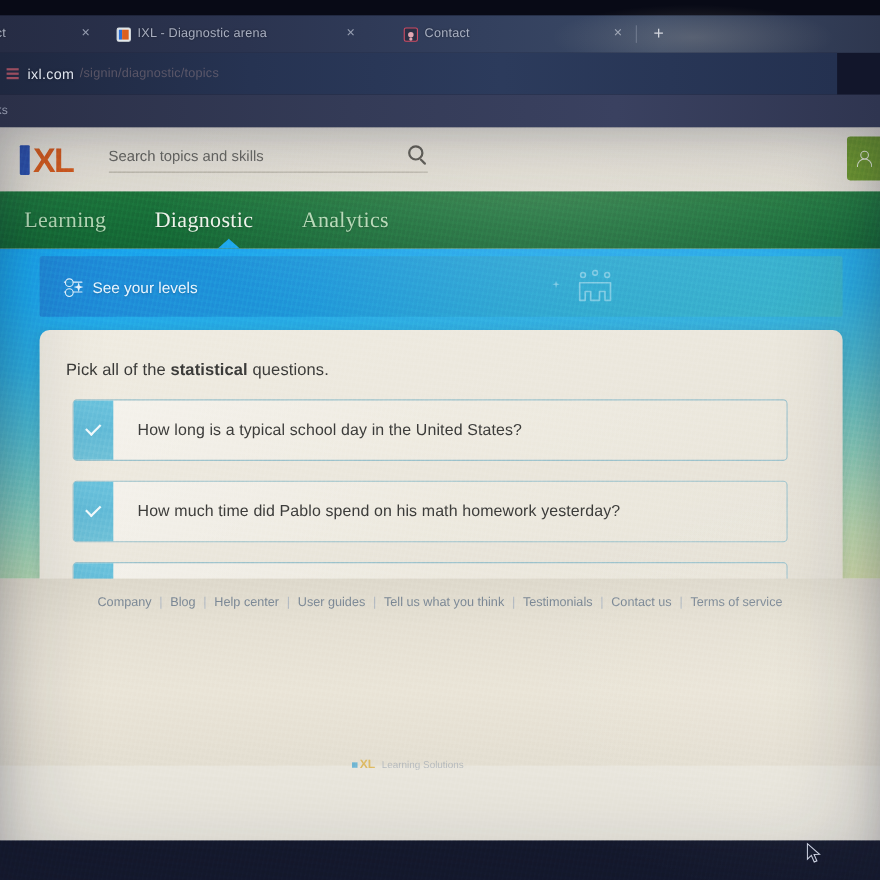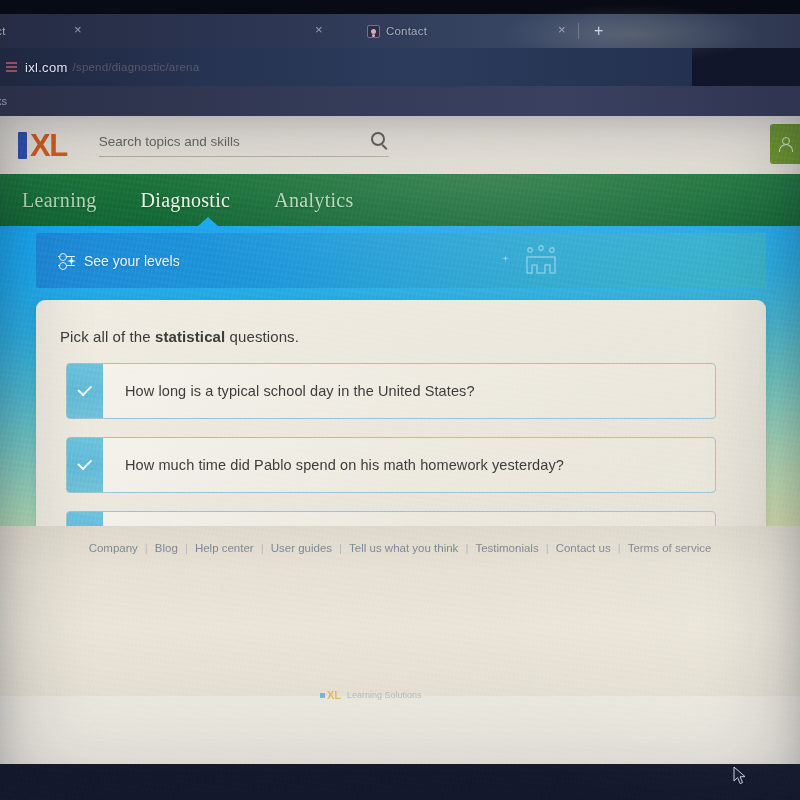--- a/index.html
+++ b/index.html
@@ -71,21 +71,21 @@
     color:#cdd3e0; font-size:16px; font-weight:300; line-height:1;
     cursor:pointer;
   }
   .tab-divider{
     position:absolute; top:9px; left:578px;
     width:1px; height:16px; background:rgba(200,210,230,.28);
   }
 
   .urlbar {
     position:absolute; top:48px; left:0;
-    width:692px; height:38px;
+    width:761px; height:38px;
     background: linear-gradient(90deg,#1f2840 0%, #263352 30%, #2c3b5c 60%, #243150 100%);
     display:flex; align-items:center;
   }
   .url-icon{
     margin-left:6px; width:11px; height:11px;
     background:
       linear-gradient(#c45a6a,#c45a6a) 0 0/100% 2px no-repeat,
       linear-gradient(#c45a6a,#c45a6a) 0 4px/100% 2px no-repeat,
       linear-gradient(#c45a6a,#c45a6a) 0 8px/100% 2px no-repeat;
     opacity:.75;
@@ -393,36 +393,40 @@
 
   <div class="browser-top"></div>
 
   <div class="tabstrip">
 
     <div class="tab" style="left:-14px;">
       <span class="tab-title">trict</span>
     </div>
     <span class="tab-close" style="position:absolute;top:9px;left:74px;">×</span>
 
+    <div class="tab" style="left:106px;">
+      <span class="tab-favicon fav-ixl"></span>
+      <span class="tab-title">IXL - Diagnostic arena</span>
+    </div>
     <span class="tab-close" style="position:absolute;top:9px;left:315px;">×</span>
 
     <div class="tab" style="left:367px;">
       <span class="tab-favicon fav-classes"></span>
       <span class="tab-title">Contact</span>
     </div>
     <span class="tab-close" style="position:absolute;top:9px;left:558px;">×</span>
 
     <div class="tab-divider"></div>
     <span class="new-tab">+</span>
   </div>
 
   <div class="urlbar">
     <span class="url-icon"></span>
     <span class="url-text">ixl.com</span>
-    <span class="url-path">/spend/diagnostic/arena</span>
+    <span class="url-path">/signin/diagnostic/topics</span>
   </div>
 
   <div class="bookmarkbar">
     <span class="bookmark-partial">ks</span>
   </div>
 
   <div class="page">
 
     <div class="ixl-header">
       <div class="ixl-logo">

